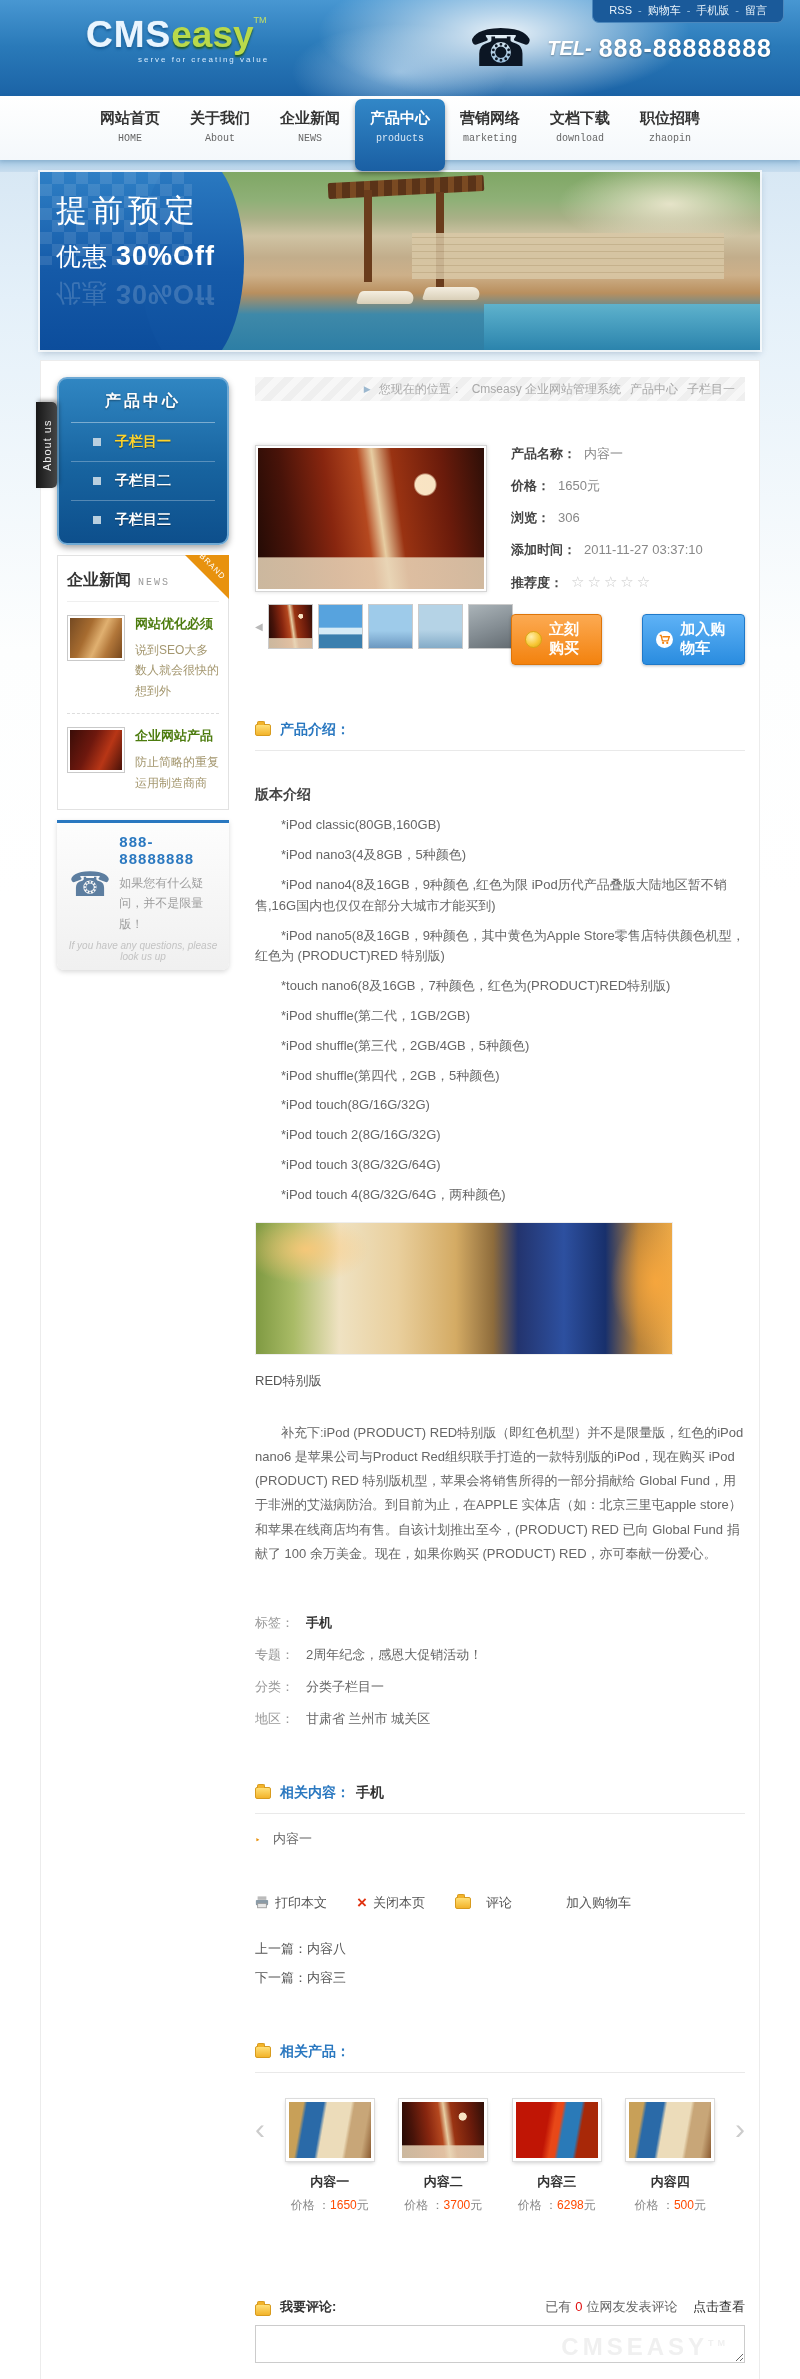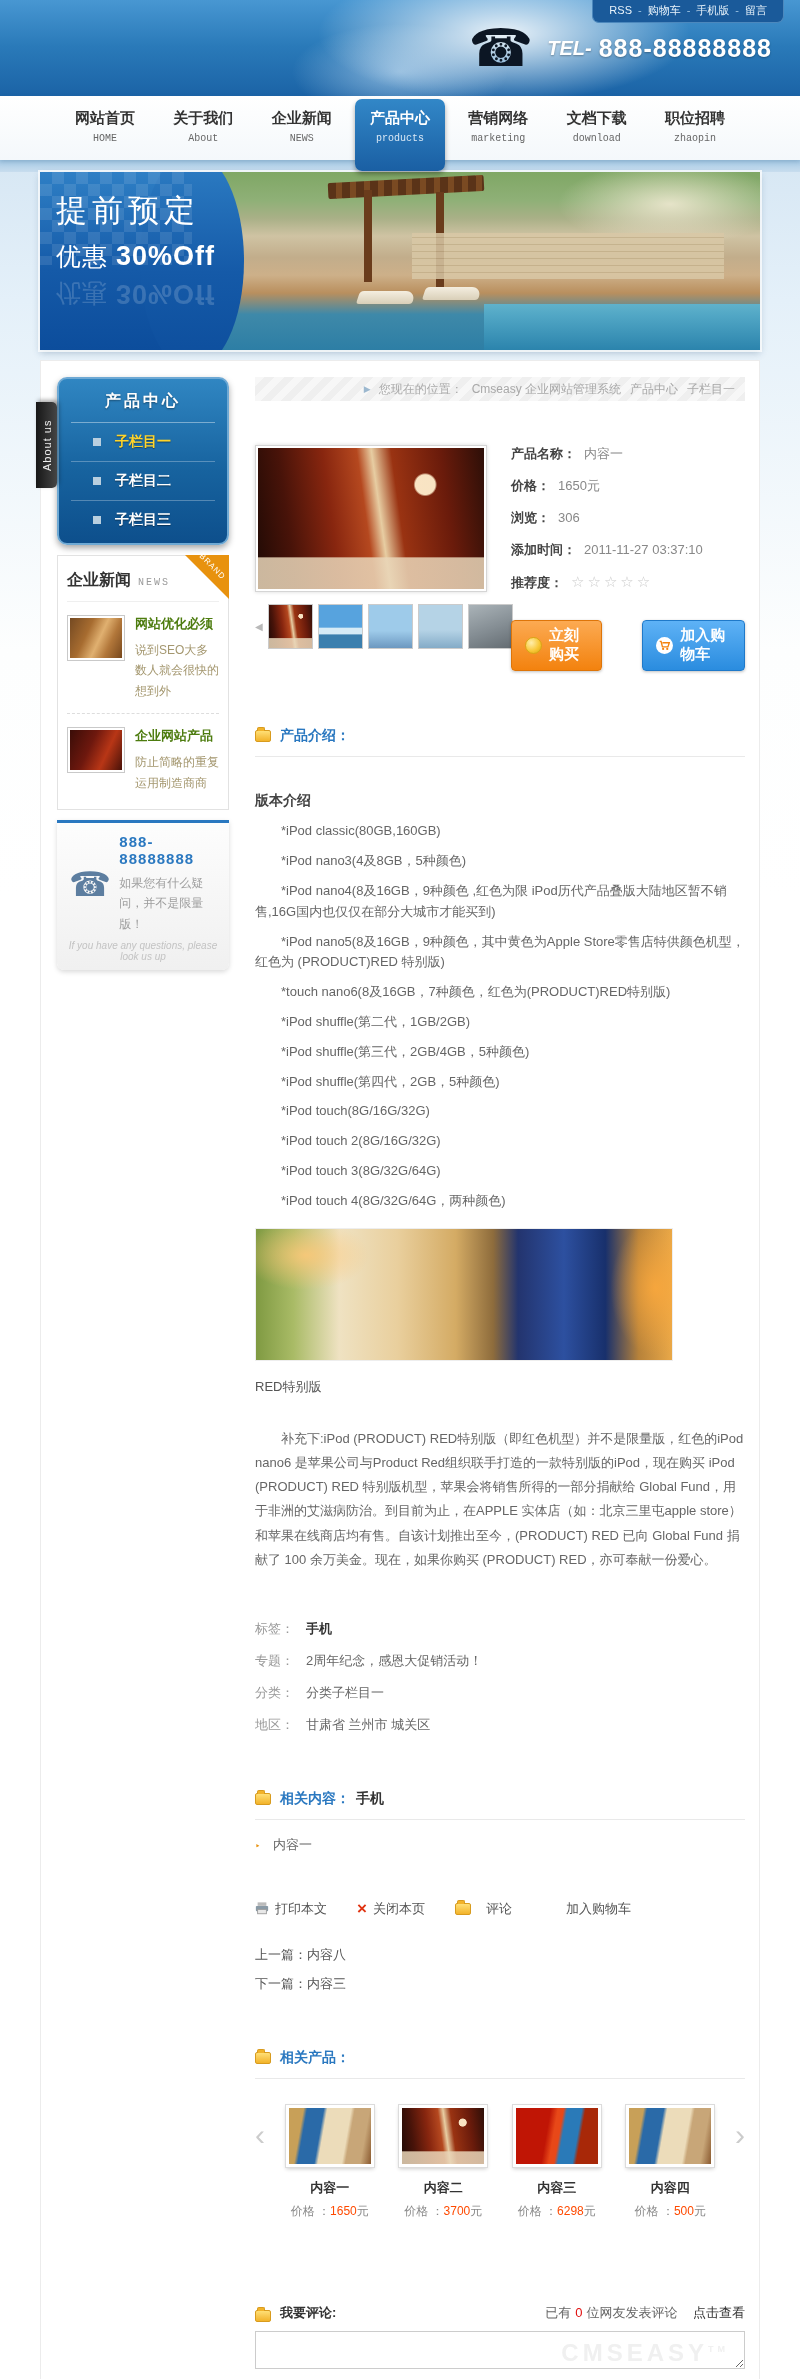--- a/index.html
+++ b/index.html
@@ -24,21 +24,21 @@
   .logo .easy{font-size:37px;font-weight:bold;color:#b9d94b;text-shadow:0 2px 2px #1f5a2a}
   .logo .tm{font-size:9px;color:#c4e065;vertical-align:top}
   .logo .tagline{display:block;font-size:8px;color:#d7ecff;letter-spacing:2px;margin-top:3px;padding-left:52px}
   .telwrap{position:absolute;right:28px;top:26px;display:flex;align-items:center;color:#fff}
   .phone-glyph{font-size:52px;line-height:44px;color:#0c1624;margin-right:14px}
   .tel-label{font-style:italic;font-size:20px;font-weight:bold;margin-right:7px;text-shadow:0 1px 2px rgba(0,0,0,.3)}
   .tel-number{font-size:25px;font-weight:bold;letter-spacing:1px;text-shadow:0 1px 2px rgba(0,0,0,.3)}
 
   
   .main-nav{position:relative;height:64px;background:linear-gradient(#ffffff,#f4f8fb);
-    box-shadow:0 2px 4px rgba(60,100,140,.25);display:flex;justify-content:space-between;padding:0 60px;z-index:4}
+    box-shadow:0 2px 4px rgba(60,100,140,.25);display:flex;justify-content:center;padding:0 60px;z-index:4}
   .nav-item{width:90px;text-align:center;padding-top:13px;text-decoration:none;height:51px}
   .nav-cn{display:block;font-size:15px;font-weight:bold;color:#333}
   .nav-en{display:block;font-size:10px;color:#666;font-family:"Liberation Mono","DejaVu Sans Mono",monospace;margin-top:5px}
   .nav-item.active{background:linear-gradient(#3287c7,#1a5fa3);border-radius:7px;margin-top:3px;
     padding-top:10px;height:62px;box-shadow:0 3px 5px rgba(0,0,0,.35)}
   .nav-item.active .nav-cn{color:#fff}
   .nav-item.active .nav-en{color:#d9e8f5}
   .strip{height:12px;background:linear-gradient(#a6cbe6,#c8ddee)}
 
   
@@ -137,21 +137,21 @@
   .thumb{width:43px;height:43px;border:1px solid #cbcbcb;flex:none}
   .t2{background:linear-gradient(180deg,#57a3de 0 52%,#d6ebf6 53% 68%,#3b7fae 69% 100%)}
   .t3{background:linear-gradient(180deg,#9ecbea 0 60%,#6c98c0 100%)}
   .t4{background:linear-gradient(180deg,#b5d3e6 0 58%,#84abc7 100%)}
   .t5{background:linear-gradient(160deg,#aab3b8 0%,#848d93 55%,#646c72 100%)}
 
   .pdetails{flex:1;padding-left:16px;font-size:13px}
   .pd-row{margin-bottom:14px;color:#888}
   .pd-row b{color:#444;margin-right:8px}
   .stars{color:#cccccc;font-size:15px;letter-spacing:3px}
-  .pbuttons{margin-top:28px;display:flex;gap:40px}
+  .pbuttons{margin-top:22px;display:flex;gap:40px}
   .btn{display:inline-flex;align-items:center;gap:7px;color:#fff;font-weight:bold;font-size:15px;
     padding:5px 13px 6px;border-radius:4px;text-decoration:none;box-shadow:0 1px 3px rgba(0,0,0,.25)}
   .btn-buy{background:linear-gradient(#fcaa52,#f3820e);border:1px solid #de7509}
   .coin{width:15px;height:15px;border-radius:50%;flex:none;border:1px solid #d8a713;
     background:radial-gradient(circle at 35% 32%,#ffeeab,#f8c633 60%,#cfa51c)}
   .btn-cart{background:linear-gradient(#5eb2f6,#2a8cdf);border:1px solid #1f79c9}
   .cart-circle{width:17px;height:17px;border-radius:50%;background:#fff;flex:none;display:flex;align-items:center;justify-content:center}
 
   .section-h{margin-top:56px;display:flex;align-items:center;font-size:14px;font-weight:bold;color:#2a78c0}
   .section-h .tag{color:#333;margin-left:6px}
@@ -213,20 +213,24 @@
   .watermark sup{font-size:9px}
 </style>
 </head>
 <body>
 
 <div class="page">
 
   <div class="site-header">
     <div class="topbar">
       <a>RSS</a><span class="sep">-</span><a>购物车</a><span class="sep">-</span><a>手机版</a><span class="sep">-</span><a>留言</a>
+    </div>
+    <div class="logo">
+      <span class="cms">CMS</span><span class="easy">easy</span><span class="tm">TM</span>
+      <span class="tagline">serve for creating value</span>
     </div>
     <div class="telwrap">
       <span class="phone-glyph">☎</span>
       <span class="tel-label">TEL-</span>
       <span class="tel-number">888-88888888</span>
     </div>
   </div>
 
   <div class="main-nav">
     <a class="nav-item">

